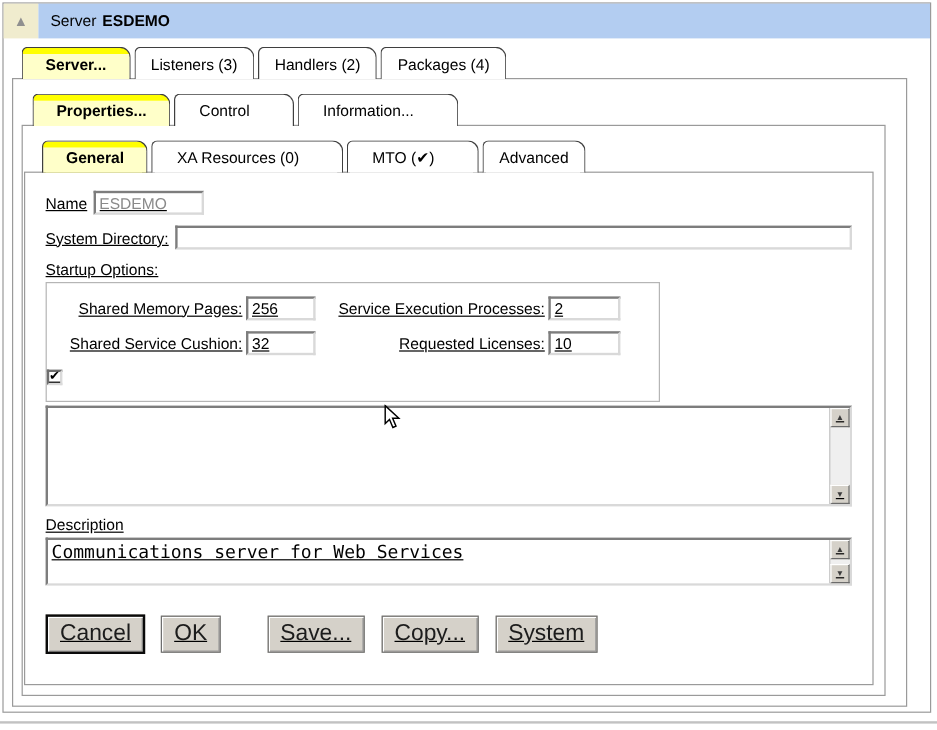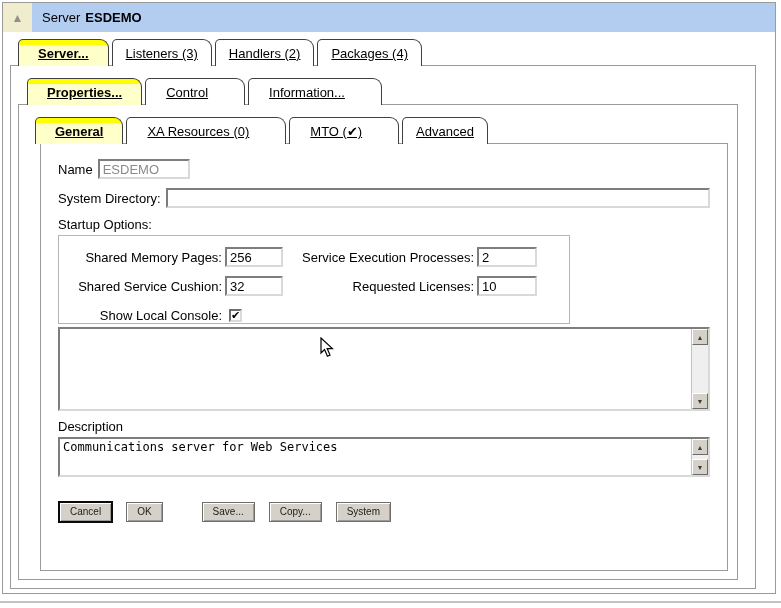--- a/index.html
+++ b/index.html
@@ -17,73 +17,73 @@
   .titlebar .corner { width:29px; background:#f0ecce; display:flex; align-items:center;
                       justify-content:center; color:#8f8f8f; font-size:12px; }
   .titlebar .bar { flex:1; background:#b3cdf1; display:flex; align-items:center;
                    padding-left:10px; gap:5px; }
   .titlebar .bar b { font-weight:bold; }
 
   
   .tabs { display:flex; align-items:flex-end; gap:3px; position:relative; z-index:2; }
   .tab { border:1px solid #3f3f3f; border-bottom:none; border-radius:5px 9px 0 0;
          background:#fff; padding:6px 13px 5px 13px; margin-bottom:-1px;
-         white-space:nowrap; cursor:default;text-decoration:underline; }
+         white-space:nowrap; cursor:default; }
   .tab.active { background:linear-gradient(180deg,#ffff00 0,#ffff00 5px,#ffffc9 5px);
                 font-weight:bold; padding:6px 19px 5px 19px; }
   .tab.wide { padding-left:20px; padding-right:36px; }
 
   .tabs1 { margin:7px 0 0 15px; }
   .panel { border:1px solid #9a9a9a; background:#fff; position:relative; z-index:1; }
   .panel1 { margin:0 19px 0 7px; height:524px; }
   .tabs2 { margin:12px 0 0 16px; }
   .panel2 { margin:0 17px 0 7px; height:476px; }
   .tabs3 { margin:12px 0 0 16px; }
-  .panel3 { margin:0 9px 0 21px; height:428px; overflow:hidden; }
+  .panel3 { margin:0 9px 0 1px; height:428px; overflow:hidden;text-decoration:underline; }
 
   
   .content { padding:0 17px; }
   .row { display:flex; align-items:center; gap:5px; }
   .mt15 { margin-top:15px; } .mt9 { margin-top:9px; } .mt21 { margin-top:21px; }
   .mt8 { margin-top:8px; }
 
   input.txt { height:20px; border:2px solid; border-color:#7d7d7d #d9d9d9 #d9d9d9 #7d7d7d;
               background:#fff; font-family:"Liberation Sans",sans-serif; font-size:13px;
               padding:0 3px; }
   .name-input { width:92px; color:#8a8a8a; }
   .sysdir-input { flex:1; }
 
-  .group { margin-top:3px; width:512px; border:1px solid #b5b5b5; padding:11px 0 0 0; }
+  .group { margin-top:3px; width:512px; border:1px solid #b5b5b5; padding:11px 0 13px 0; }
   .grid { display:grid; grid-template-columns:163px 58px 188px 60px; column-gap:3px;
           row-gap:9px; align-items:center; }
   .grid .lbl { text-align:right; }
   .grid input.txt { width:100%; }
   .chk-row { margin-top:12px; display:grid; grid-template-columns:163px auto;
              column-gap:7px; align-items:center; }
   .checkbox { width:13px; height:13px; background:#fff; border:2px solid;
               border-color:#6e6e6e #dadada #dadada #6e6e6e; display:flex;
               align-items:center; justify-content:center; font-size:11px;
               line-height:1; color:#000; cursor:default; }
 
   
   .textbox { margin-top:3px; border:2px solid; border-color:#7d7d7d #d9d9d9 #d9d9d9 #7d7d7d;
              display:flex; background:#fff; }
   .textbox textarea { flex:1; border:none; resize:none; background:#fff;
-             font-family:"DejaVu Sans Mono","Liberation Mono",monospace; font-size:12px;
+             font-family:"DejaVu Sans Mono","Liberation Mono",monospace; font-size:15px;
              padding:1px 3px; overflow:hidden; }
   .cfg { height:84px; } .desc { height:40px; }
   .vscroll { width:17px; background:#efefef; border-left:1px solid #c3c3c3;
              display:flex; flex-direction:column; justify-content:space-between; }
   .sbtn { height:16px; background:#d5d1c9; border:1px solid; font-size:7px; color:#3c3c3c;
           border-color:#ffffff #6b6b6b #6b6b6b #ffffff; display:flex; align-items:center;
           justify-content:center; cursor:default; }
 
   
   .btnrow { margin-top:24px; display:flex; align-items:center; }
-  .btn { font-family:"Liberation Sans",sans-serif; font-size:10px; color:#1c1c1c;
+  .btn { font-family:"Liberation Sans",sans-serif; font-size:19px; color:#1c1c1c;
          background:#d5d1c9; border:1px solid #6f6f6f; padding:3px 10px 4px 10px;
          box-shadow:inset 1px 1px 0 #ffffff, inset -1px -1px 0 #9a9a9a; cursor:default; }
   .btn--default { border:2px solid #0a0a0a; }
   .gap13 { margin-left:13px; } .gap39 { margin-left:39px; } .gap14 { margin-left:14px; }
 
   
   .cursor { position:absolute; left:320px; top:337px; z-index:9; pointer-events:none; }
 </style>
 </head>
 <body>
@@ -145,21 +145,20 @@
                 <span class="lbl">Shared Memory Pages:</span>
                 <input class="txt" type="text" value="256" style="">
                 <span class="lbl">Service Execution Processes:</span>
                 <input class="txt" type="text" value="2" style="">
                 <span class="lbl">Shared Service Cushion:</span>
                 <input class="txt" type="text" value="32" style="">
                 <span class="lbl">Requested Licenses:</span>
                 <input class="txt" type="text" value="10" style="">
               </div>
               <div class="chk-row">
-                <span class="lbl" style="text-align:right">Show Local Console:</span>
                 <span class="checkbox">
                   <span>✔</span>
                 </span>
               </div>
             </div>
 
             <div class="textbox cfg">
               <textarea style=""></textarea>
               <div class="vscroll">
                 <div class="sbtn">▲</div>

